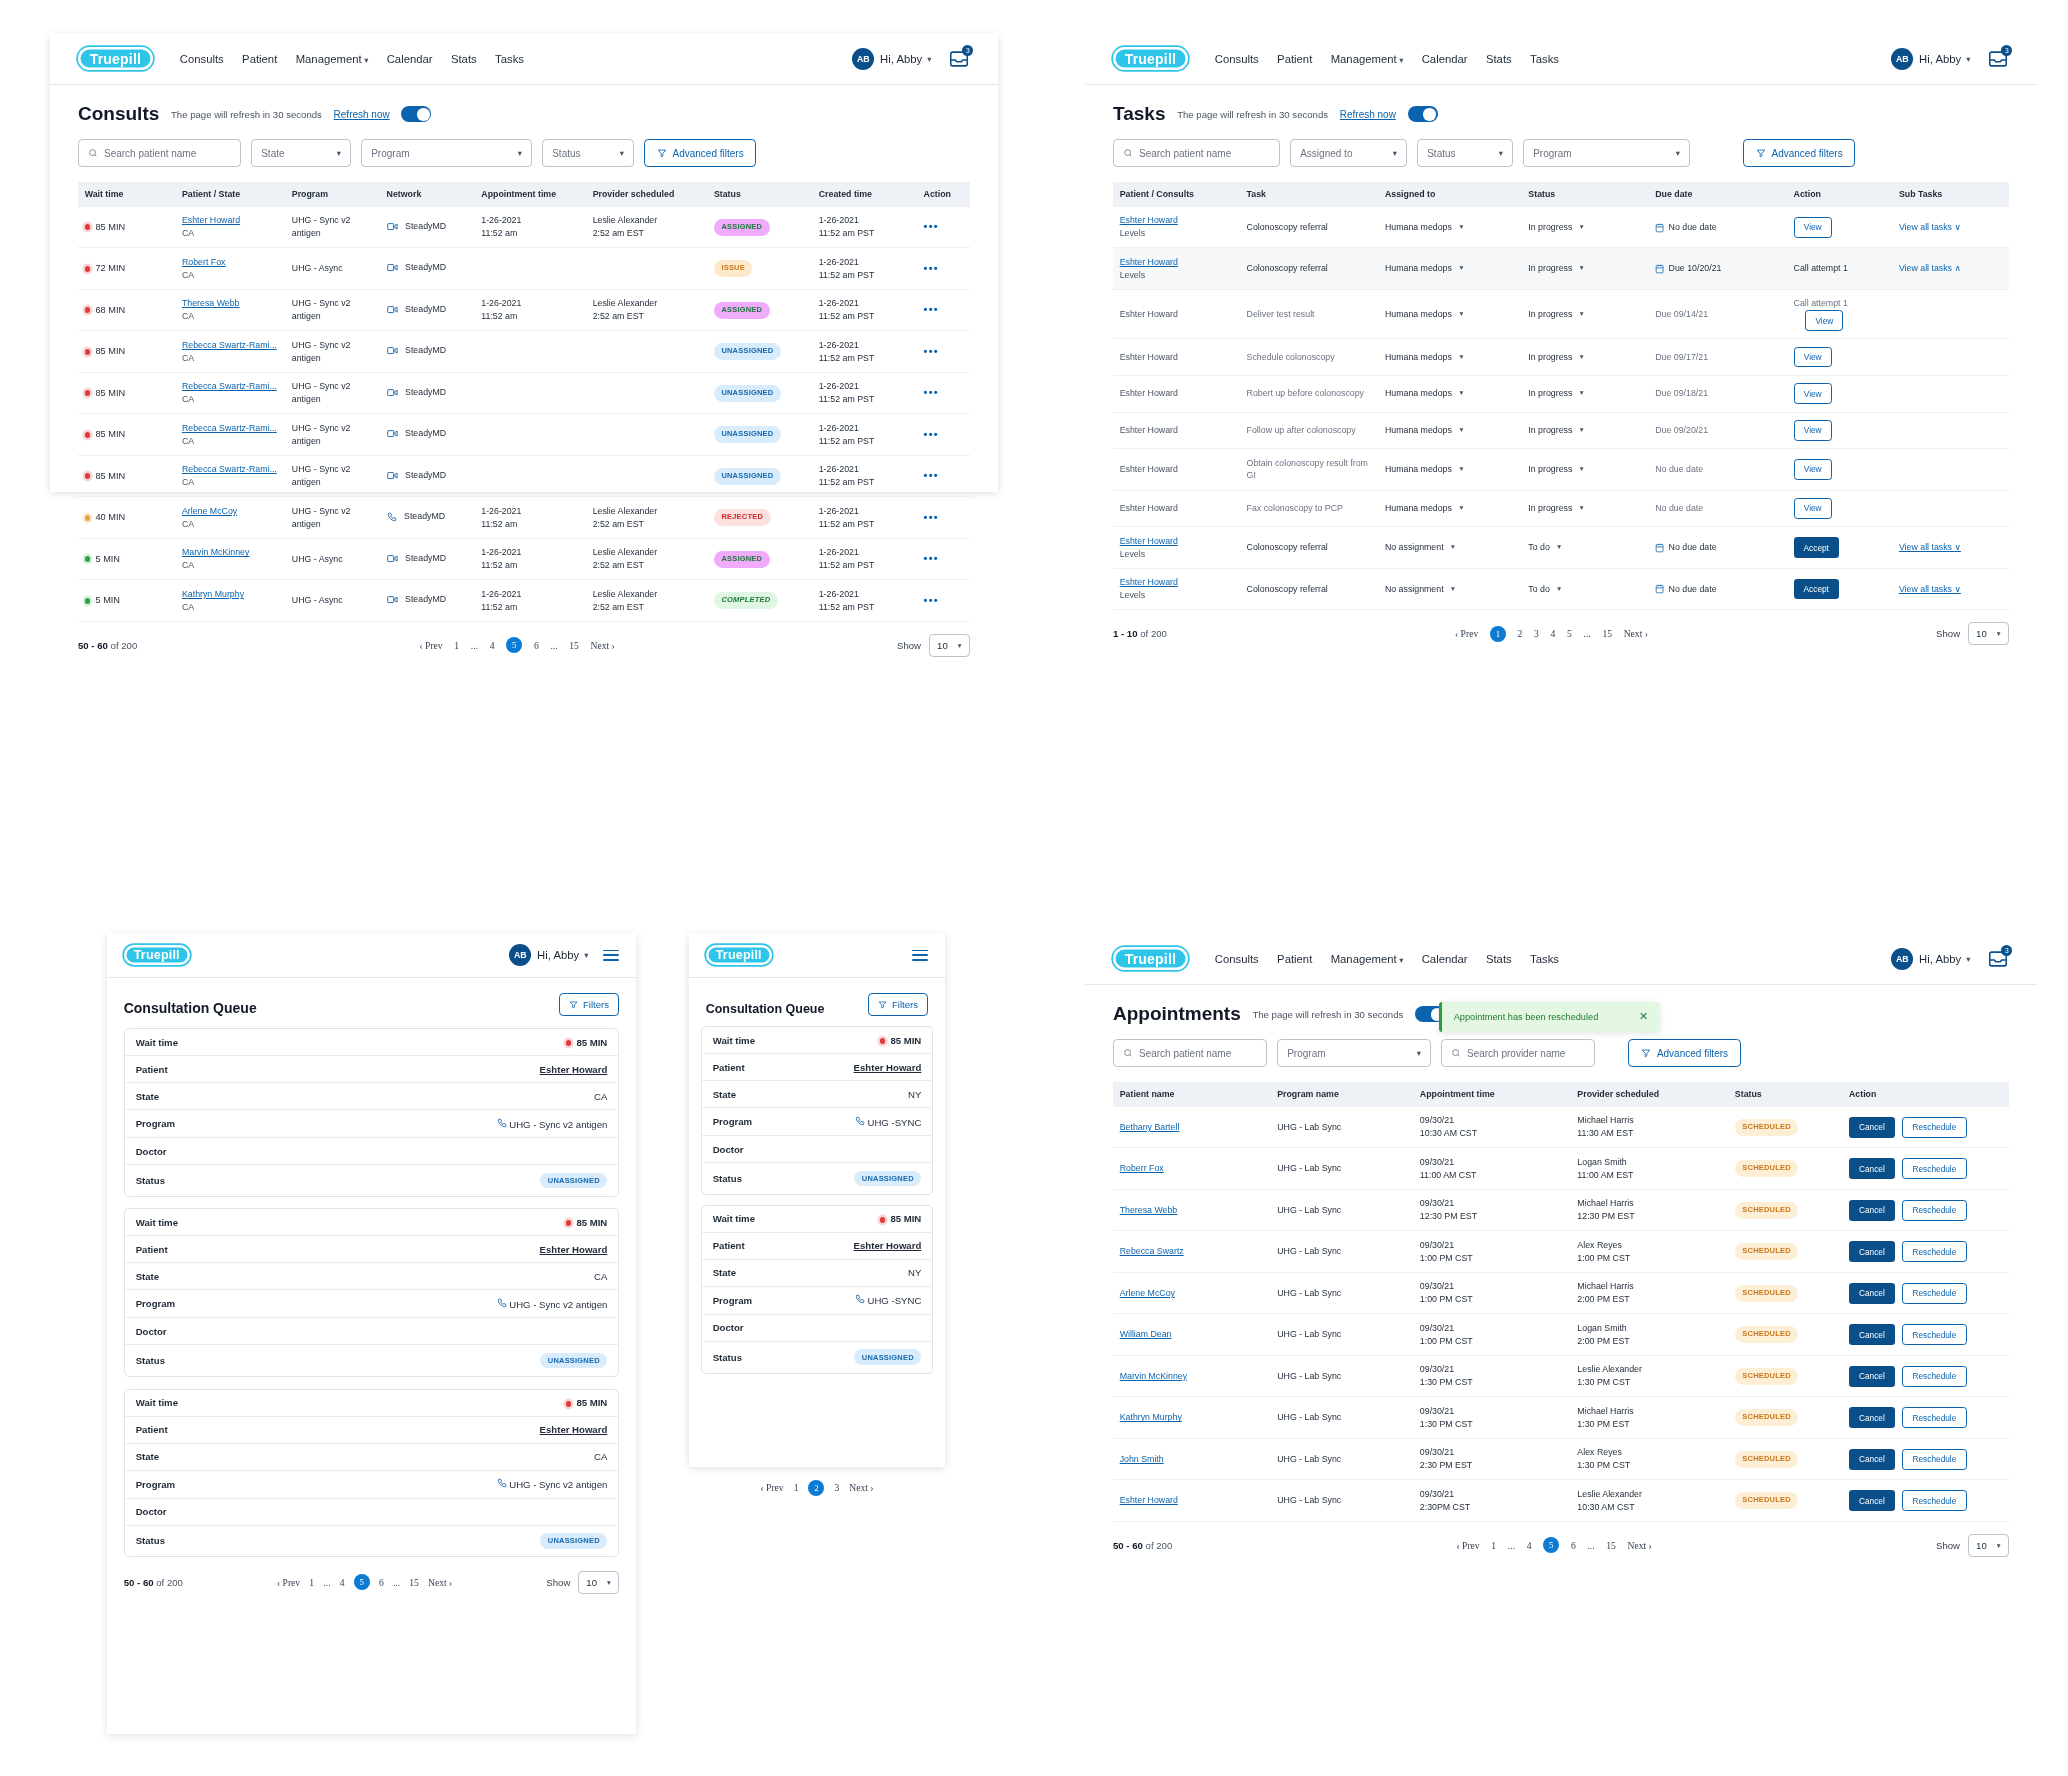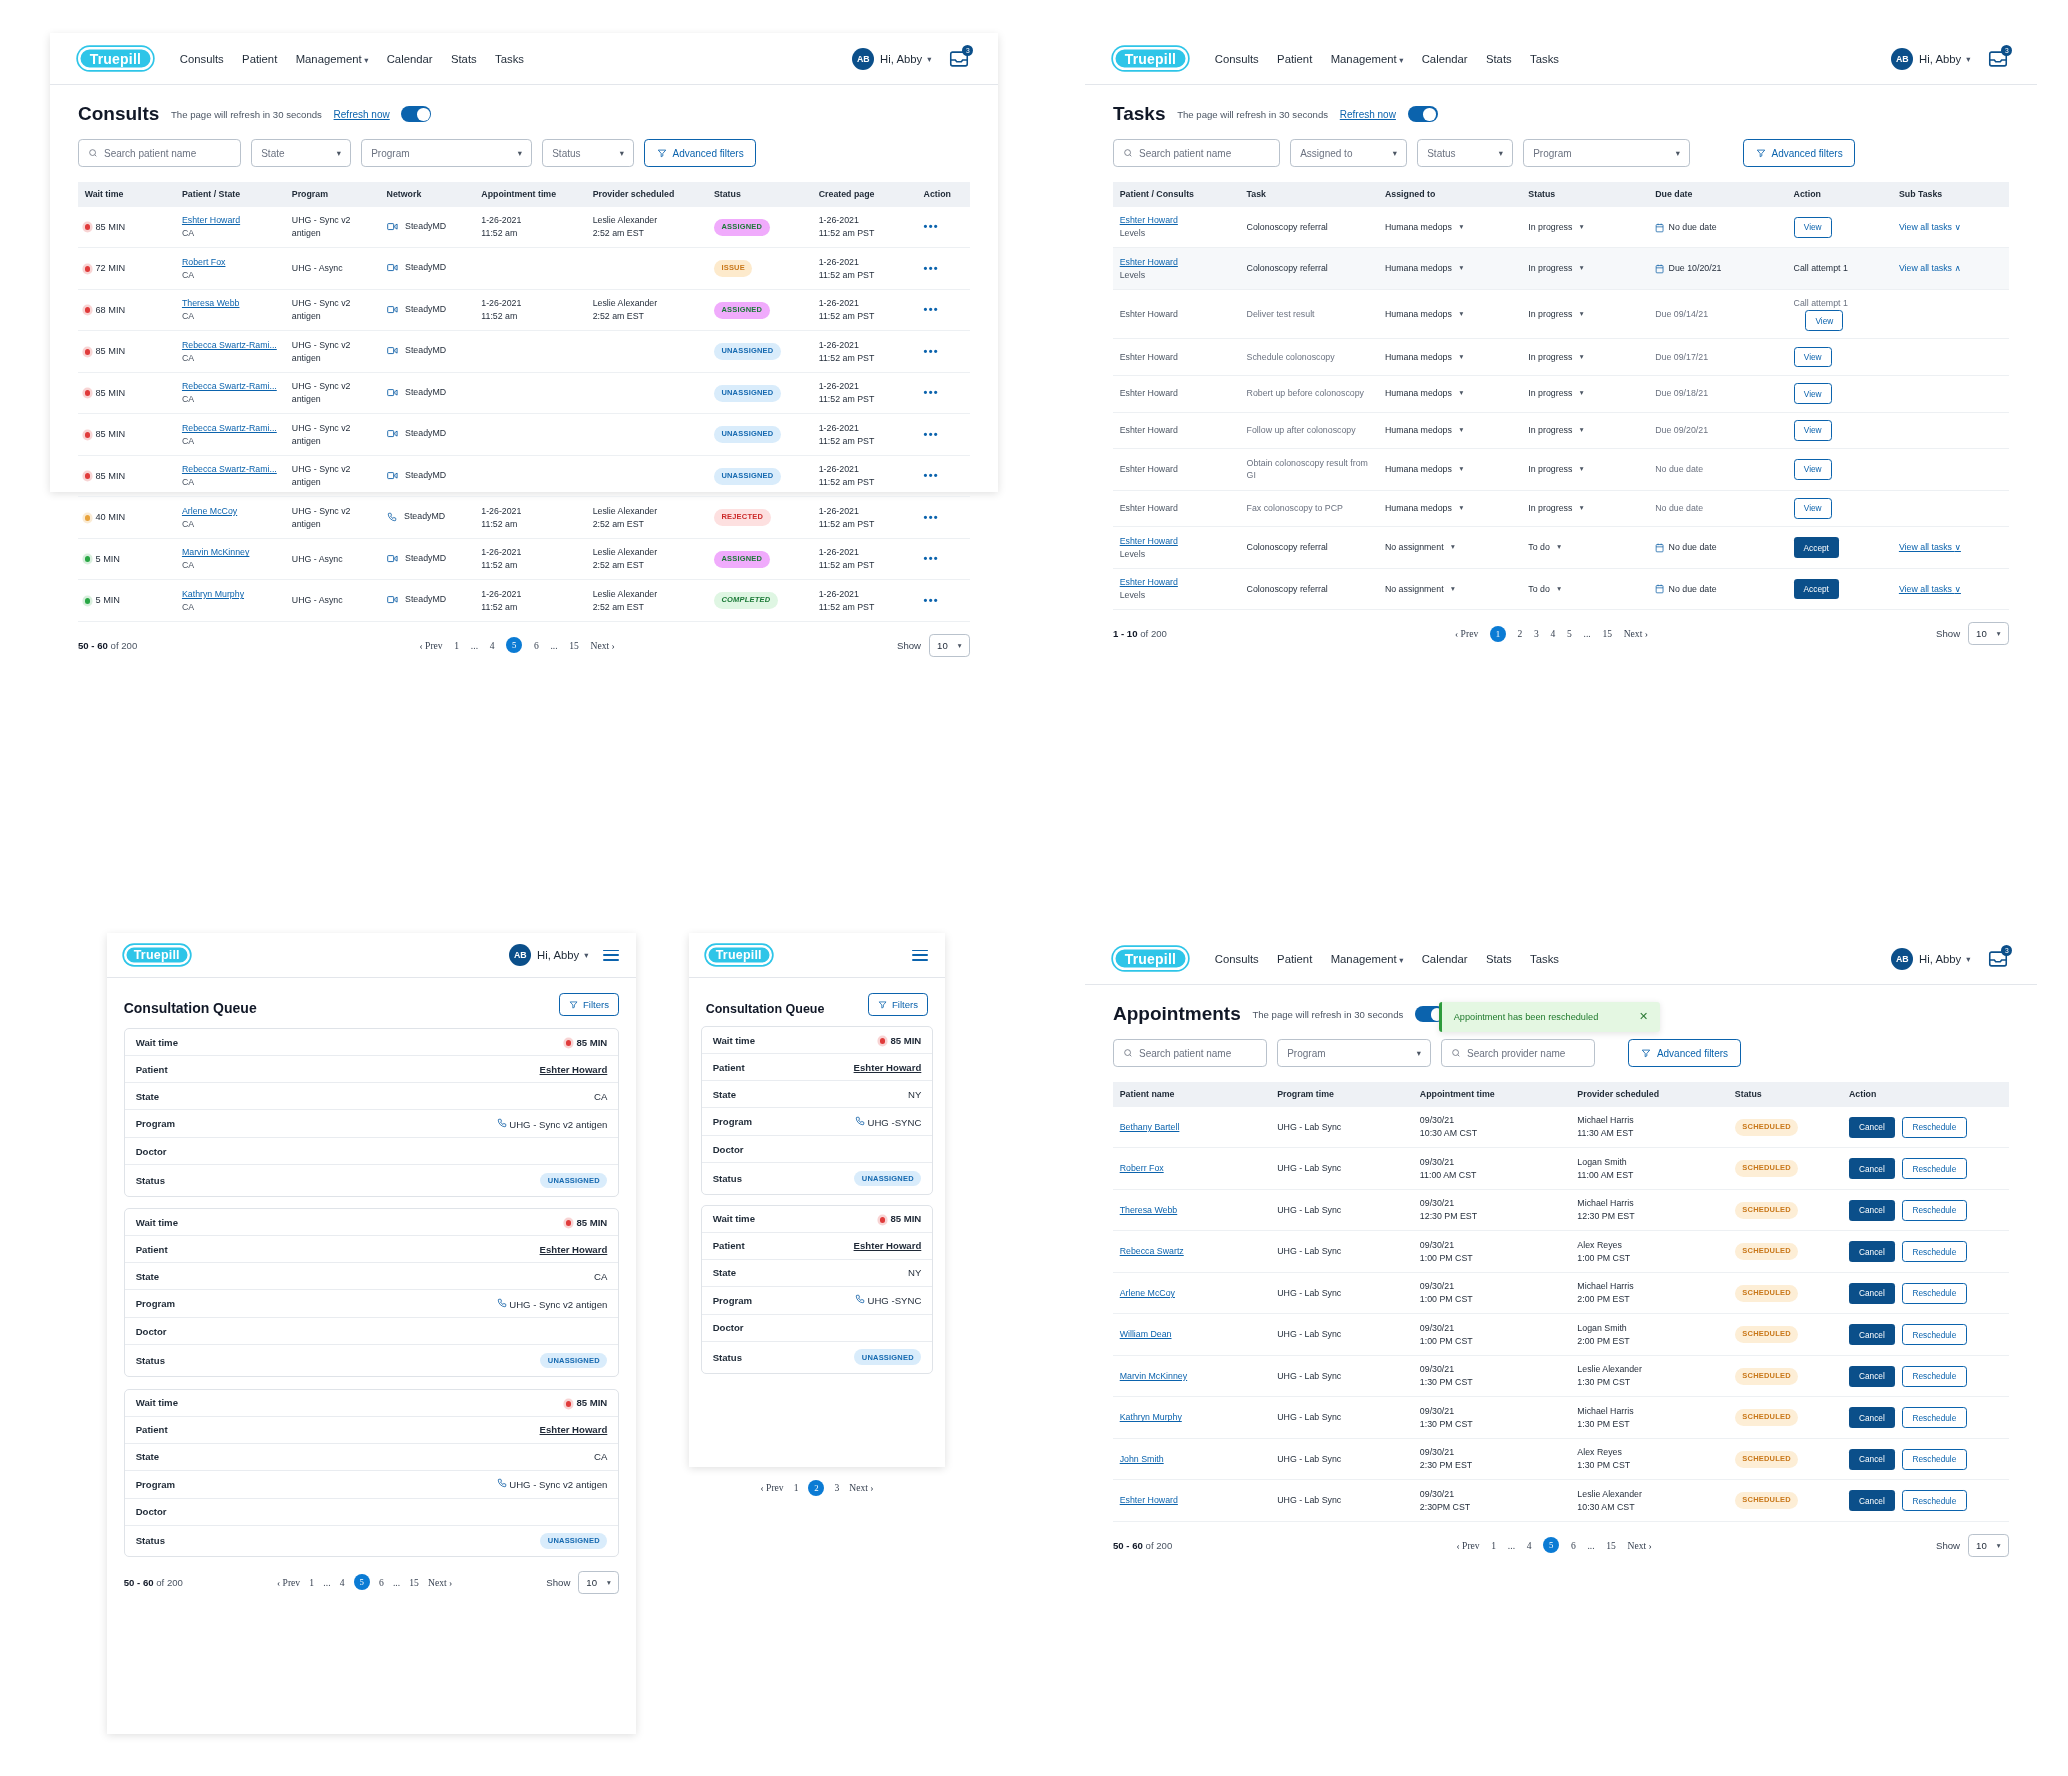--- a/index.html
+++ b/index.html
@@ -244,21 +244,21 @@
       <table>
         <thead>
           <tr>
             <th style="width:77px;">Wait time</th>
             <th style="width:87px;">Patient / State</th>
             <th style="width:75px;">Program</th>
             <th style="width:75px;">Network</th>
             <th style="width:88px;">Appointment time</th>
             <th style="width:96px;">Provider scheduled</th>
             <th style="width:83px;">Status</th>
-            <th style="width:83px;">Created page</th>
+            <th style="width:83px;">Created time</th>
             <th style="width:42px;">Action</th>
           </tr>
         </thead>
         <tbody id="consults-body">
             <tr>
               <td><span class="dot red"></span><span class="wt">85 MIN</span></td>
               <td><span class="plink">Eshter Howard</span><br><span class="muted">CA</span></td>
               <td><span>UHG - Sync v2 antigen</span></td>
               <td><span style="display:inline-flex;align-items:center;gap:7.5px;">
                   <svg width="11" height="9.2" viewBox="0 0 24 20" fill="none" stroke="#1463a8" stroke-width="2">
@@ -1005,21 +1005,21 @@
           </svg>
         <span>Advanced filters</span>
       </div>
     </div>
 
     <div class="tbl-wrap">
       <table>
         <thead>
           <tr>
             <th style="width:138px;">Patient name</th>
-            <th style="width:125px;">Program time</th>
+            <th style="width:125px;">Program name</th>
             <th style="width:138px;">Appointment time</th>
             <th style="width:138px;">Provider scheduled</th>
             <th style="width:100px;">Status</th>
             <th style="width:146px;">Action</th>
           </tr>
         </thead>
         <tbody id="appt-body">
             <tr>
               <td><span class="plink">Bethany Bartell</span></td>
               <td><span>UHG - Lab Sync</span></td>

